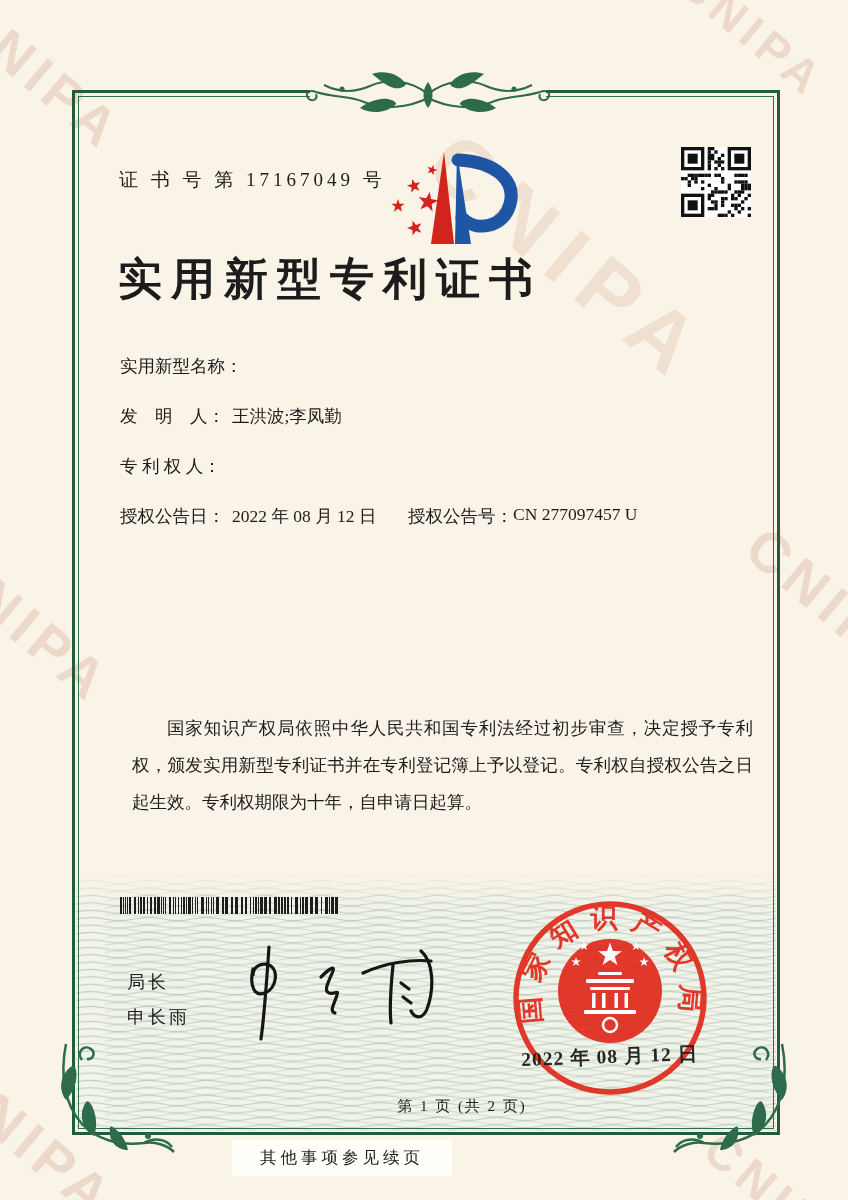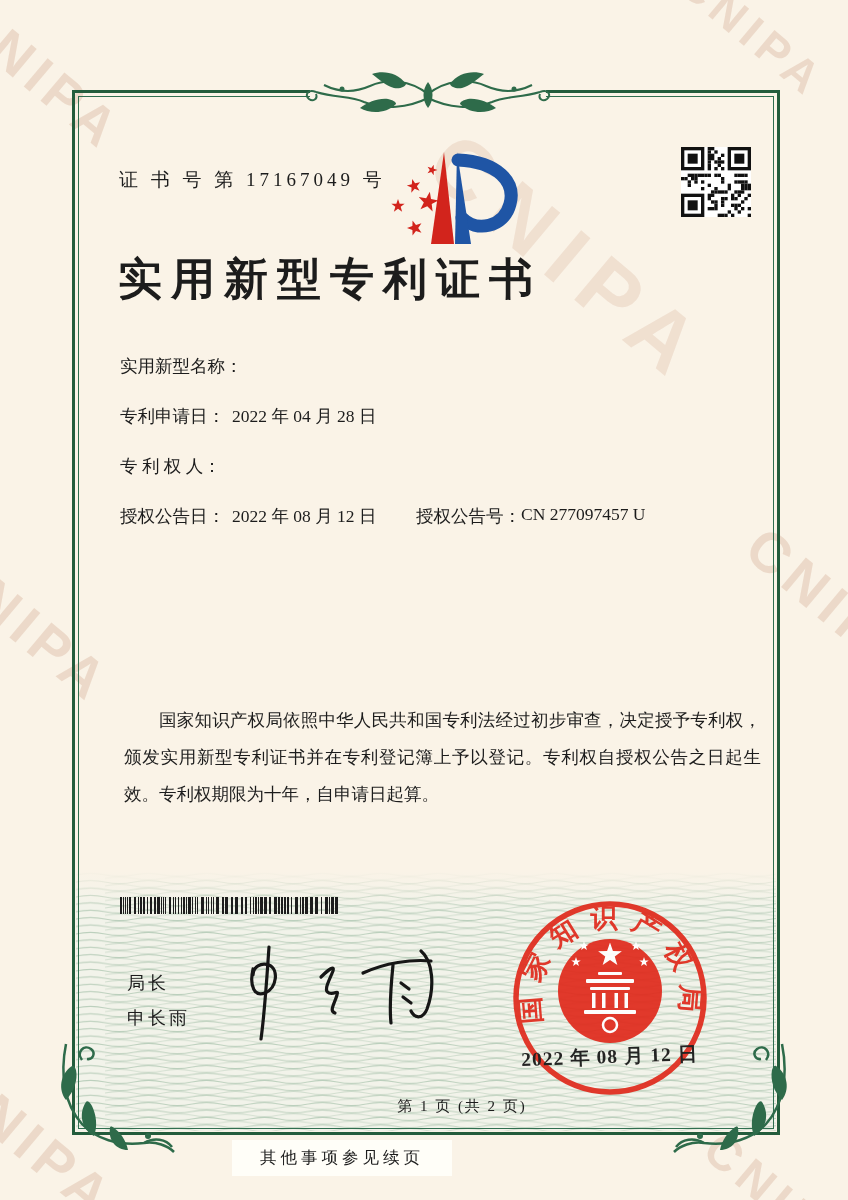--- a/index.html
+++ b/index.html
@@ -31,26 +31,26 @@
   .svg-abs{position:absolute;}
   
   .cert-no{position:absolute;left:119px;top:167px;font-size:19px;letter-spacing:4px;}
   .title{position:absolute;left:72px;width:732px;top:250px;text-align:left;
     font-size:44px;font-weight:bold;letter-spacing:9px;margin-left:46px;}
   .fields{position:absolute;left:120px;top:354px;width:648px;}
   .frow{display:flex;align-items:flex-start;height:22px;margin-bottom:28px;font-size:17.5px;}
   .flabel{flex:none;width:112px;white-space:nowrap;}
   .fvalue{white-space:nowrap;}
   .fvalue-date{flex:none;width:172px;}
-  .flabel2{width:auto;margin-left:12px;}
+  .flabel2{width:auto;margin-left:4px;}
   .body-text{position:absolute;left:120px;top:698px;width:645px;font-size:17.5px;
     line-height:2.12;text-align:justify;}
-  .body-text p{margin:4px;text-indent:2em;}
+  .body-text p{margin:12px;text-indent:2em;}
   .officer{position:absolute;left:127px;top:966px;
-    font-family:Liberation Sans, sans-serif;
+    font-family:Liberation Mono, monospace;
     font-size:18px;letter-spacing:3px;line-height:35px;}
   .page-num{position:absolute;left:72px;width:780px;top:1097px;text-align:center;
     font-size:15px;letter-spacing:2px;}
   .note-wrap{position:absolute;left:0;width:684px;top:1140px;text-align:center;}
   .note-box{display:inline-block;background:#fffef8;padding:7px 28px;
     font-size:16.5px;letter-spacing:4px;}
 </style>
 </head>
 <body>
 
@@ -245,22 +245,22 @@
       </g>
   </svg>
 
   <div class="title">实用新型专利证书</div>
 
   <div class="fields">
     <div class="frow">
       <span class="flabel">实用新型名称：</span>
     </div>
     <div class="frow">
-      <span class="flabel">专利申请日：</span>
-      <span class="fvalue">2022 年 04 月 28 日</span>
+      <span class="flabel">发　明　人：</span>
+      <span class="fvalue">王洪波;李凤勤</span>
     </div>
     <div class="frow">
       <span class="flabel">专 利 权 人：</span>
     </div>
     <div class="frow">
       <span class="flabel">授权公告日：</span>
       <span class="fvalue fvalue-date">2022 年 08 月 12 日</span>
       <span class="flabel flabel2">授权公告号：</span>
       <span class="fvalue">CN 277097457 U</span>
     </div>

